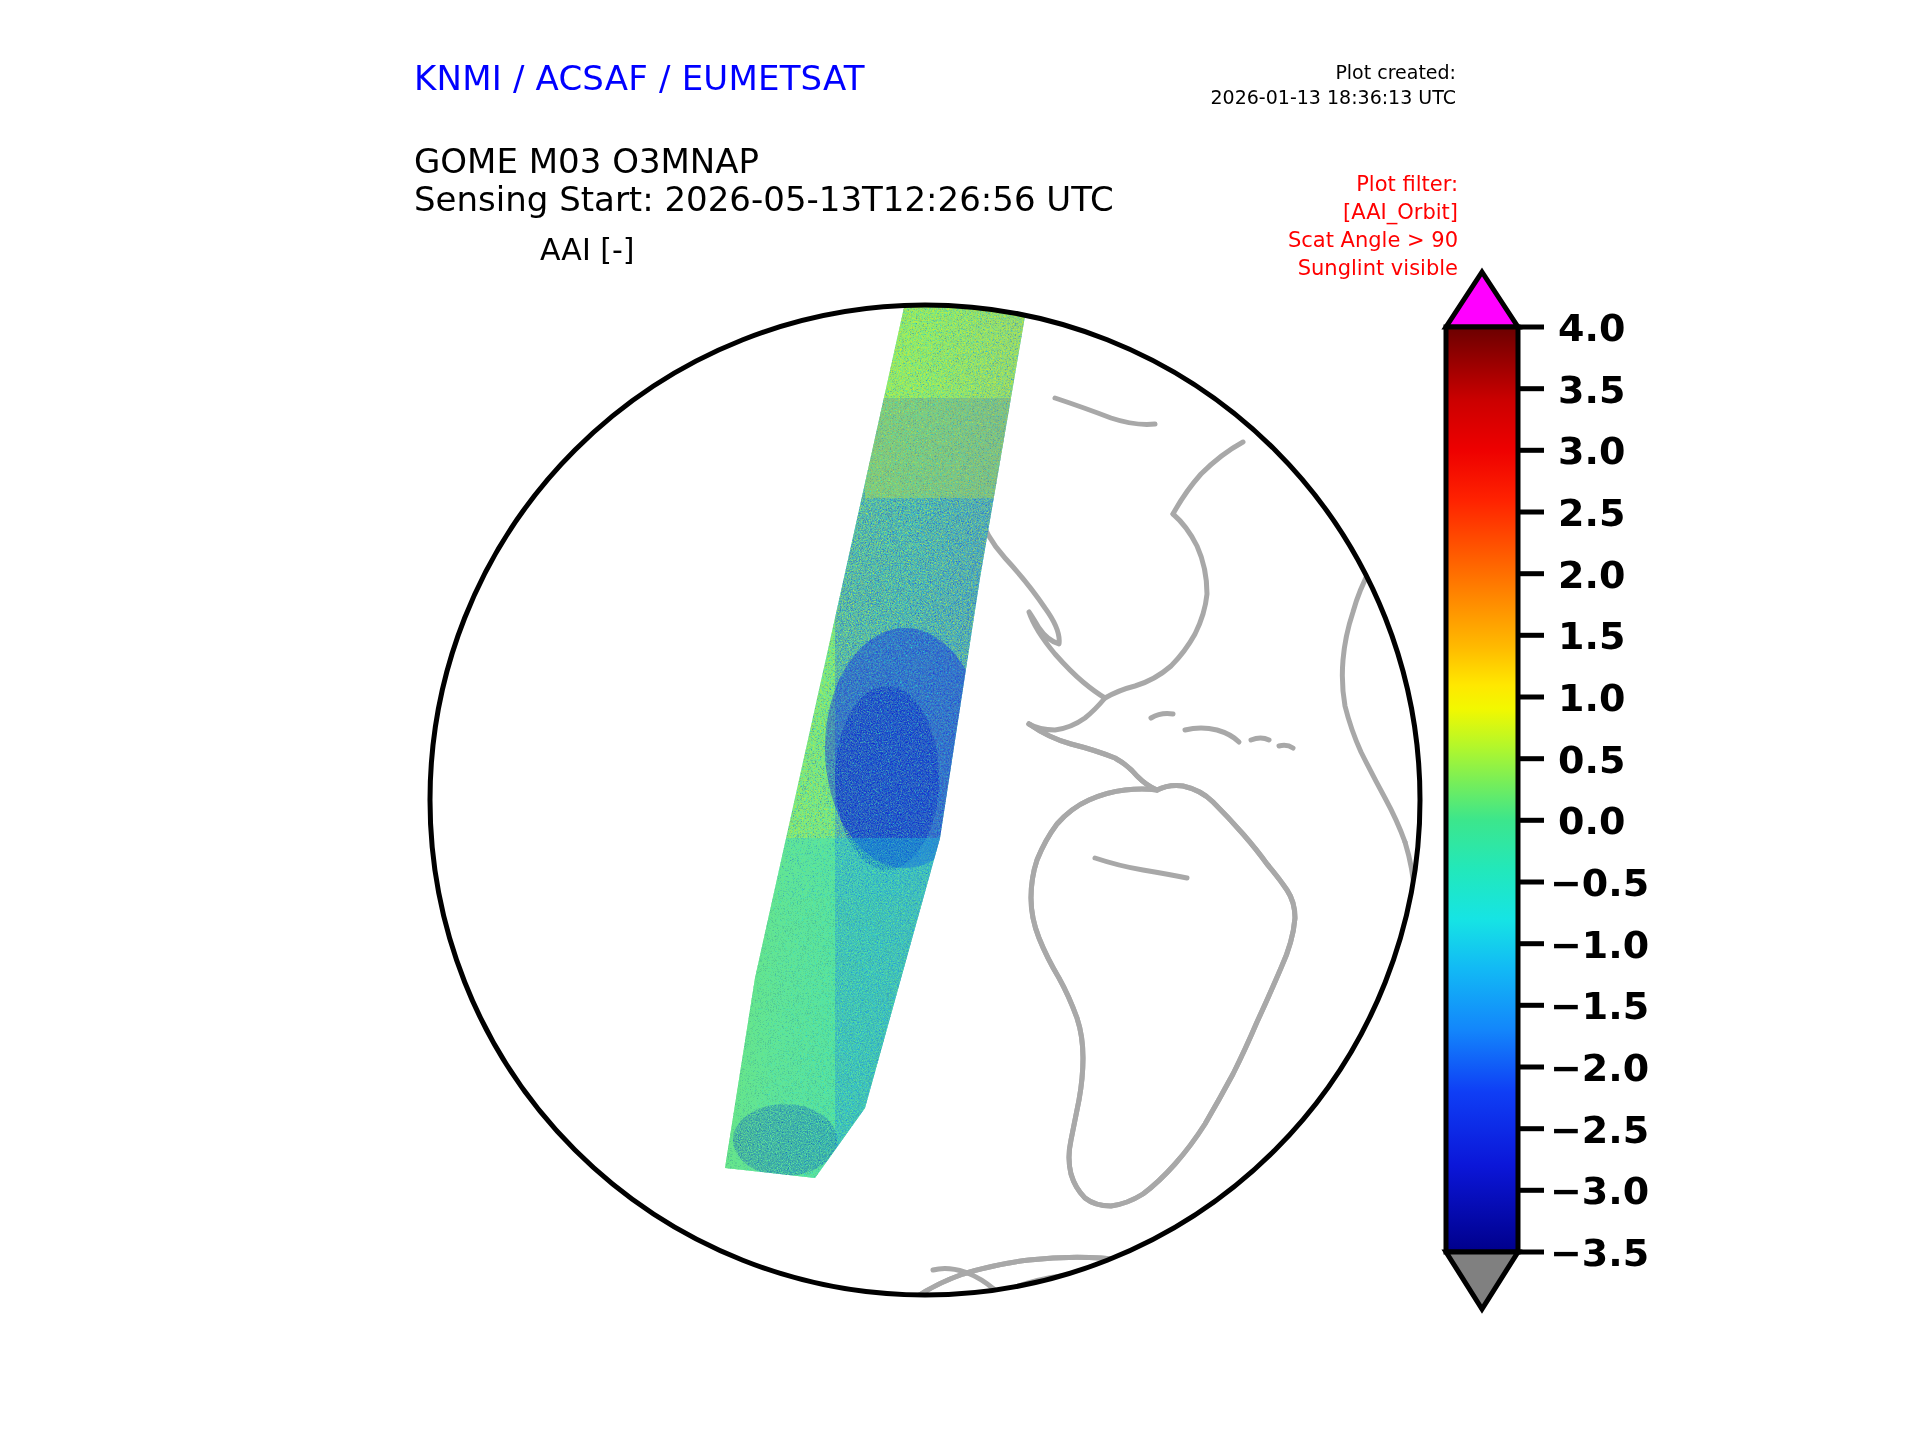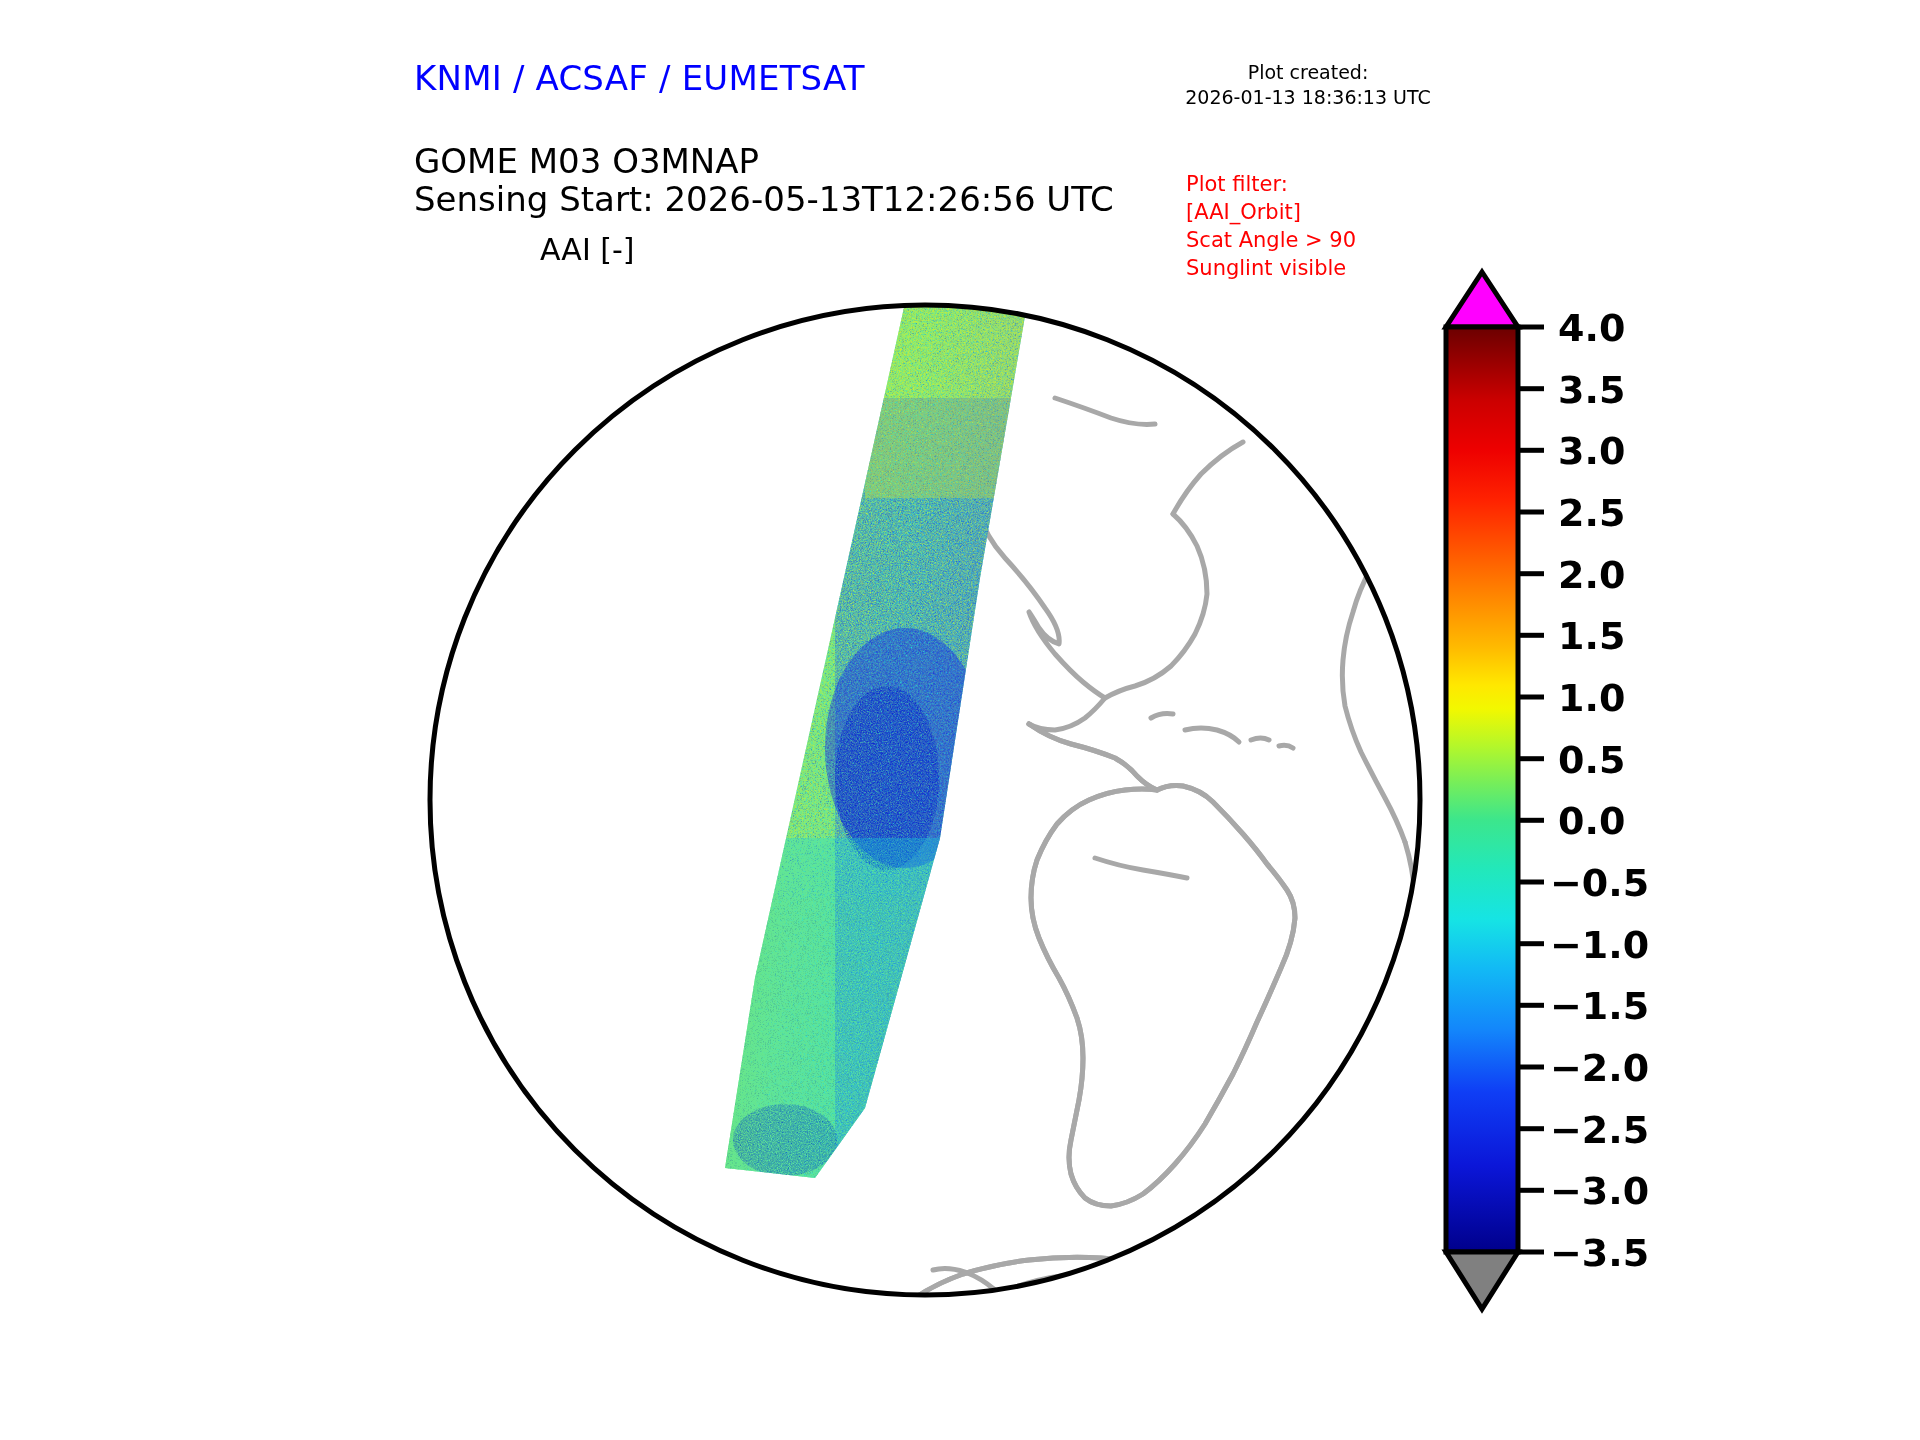--- a/index.html
+++ b/index.html
@@ -31,21 +31,21 @@
     font-size: 34px;
     color: #0000ff;
     white-space: nowrap;
     letter-spacing: 0.2px;
   }
   .created-block {
     position: absolute;
     left: 1160px;
     top: 60px;
     width: 296px;
-    text-align: center;
+    text-align: right;
     font-size: 19px;
     line-height: 25px;
     color: #000000;
   }
   .dataset-block {
     position: absolute;
     left: 414px;
     top: 142px;
     font-size: 34px;
     line-height: 38px;
@@ -59,21 +59,21 @@
     width: 640px;
     text-align: left;
     font-size: 30px;
     color: #000000;
   }
   .filter-block {
     position: absolute;
     left: 1186px;
     top: 170px;
     width: 272px;
-    text-align: left;
+    text-align: right;
     font-size: 21px;
     line-height: 28px;
     color: #ff0000;
   }
 
   
   .globe-wrap {
     position: absolute;
     left: 395px;
     top: 278px;

